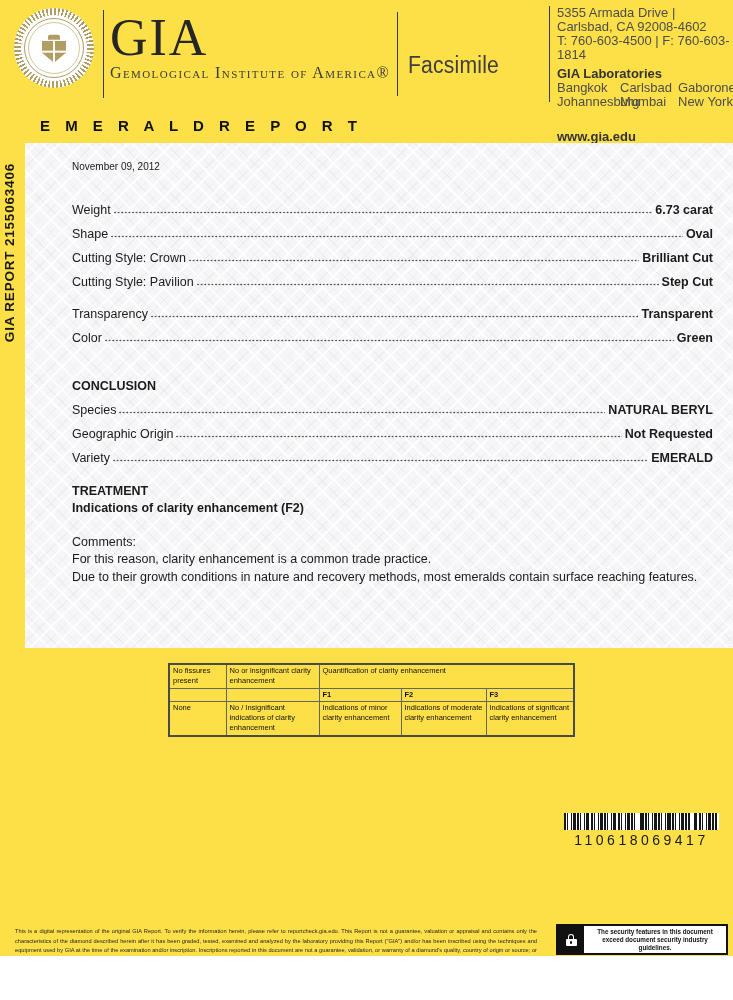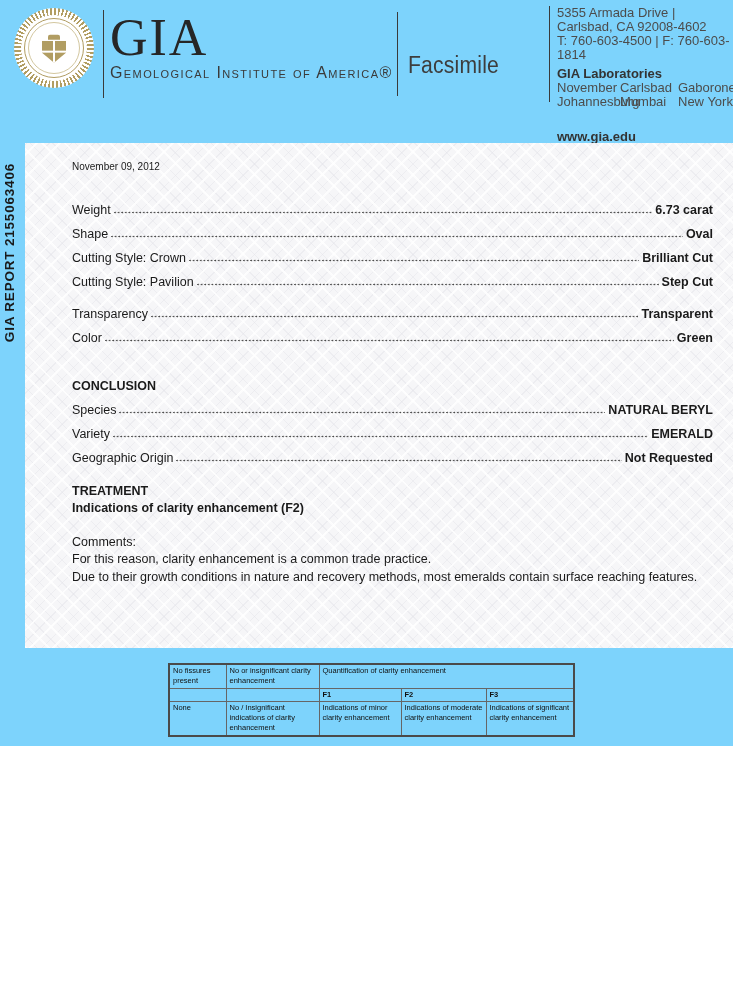--- a/index.html
+++ b/index.html
@@ -1,18 +1,18 @@
 <!DOCTYPE html>
 <html><head>
 <meta charset="utf-8">
 <style>
   * { margin:0; padding:0; box-sizing:border-box; }
   html,body { background:#ffffff; }
   .page {
-    position:relative; width:733px; height:746px; background:#7dd3fc;
+    position:relative; width:733px; height:956px; background:#fde047;
     font-family:"Liberation Sans", sans-serif; color:#1a1a1a; overflow:hidden;
   }
 
   
   .seal { position:absolute; left:14px; top:8px; width:80px; height:80px; }
   .seal-burst { position:absolute; inset:0; border-radius:50%;
     background:repeating-conic-gradient(#b19d62 0deg 2.6deg, #ffffff 2.6deg 6deg); }
   .seal-burst::after { content:""; position:absolute; inset:7px; border-radius:50%; background:#fff; }
   .seal-inner { position:absolute; inset:10px; border-radius:50%; border:1.5px solid #b19d62; }
   .seal-inner::after { content:""; position:absolute; inset:3px; border-radius:50%; border:1px solid #d3c79f; }
@@ -24,21 +24,21 @@
   .shield-body::after { content:""; position:absolute; top:45%; left:0; width:100%; height:2px; background:#fff; }
 
   .vline { position:absolute; width:1px; background:#3a3a3a; }
   .vline-1 { left:103px; top:10px; height:88px; }
   .vline-2 { left:397px; top:12px; height:84px; }
   .vline-3 { left:549px; top:6px; height:96px; }
 
   .wordmark { position:absolute; left:110px; top:12px; }
   .gia-mark { font-family:"Liberation Serif", serif; font-size:52px; line-height:1.0;
     letter-spacing:2px; color:#262626; }
-  .gia-sub { font-family:Liberation Sans, sans-serif; font-variant:small-caps; font-size:16px;
+  .gia-sub { font-family:Liberation Serif, serif; font-variant:small-caps; font-size:16px;
     letter-spacing:1.4px; color:#3a3a3a; margin-top:0px; }
 
   .facsimile { position:absolute; left:408px; top:52px; font-size:23px; color:#3d3d3d;
     letter-spacing:0.2px; transform:scaleX(0.92); transform-origin:left; }
 
   .addr { position:absolute; left:557px; top:6px; width:176px; font-size:13px;
     color:#4c4c4c; line-height:14px; }
   .addr .bold { font-weight:bold; color:#333; }
   .labs-title { margin-top:5px; }
   .labs-grid { display:grid; grid-template-columns:63px 58px 1fr; }
@@ -139,30 +139,31 @@
 
   <div class="facsimile">Facsimile</div>
 
   <div class="vline vline-3"></div>
 
   <div class="addr">
     <div>5355 Armada Drive | Carlsbad, CA 92008-4602</div>
     <div>T: 760-603-4500  |  F: 760-603-1814</div>
     <div class="bold labs-title">GIA Laboratories</div>
     <div class="labs-grid">
-      <span>November</span>
+      <span>Bangkok</span>
       <span>Carlsbad</span>
       <span>Gaborone</span>
       <span>Johannesburg</span>
       <span>Mumbai</span>
       <span>New York</span>
     </div>
     <div class="bold web">www.gia.edu</div>
   </div>
 
+  <div class="report-title">E M E R A L D  R E P O R T</div>
   <div class="side-number">GIA REPORT 2155063406</div>
 
   <div class="panel">
     <div class="panel-date">November 09, 2012</div>
 
     <div class="rows-main">
       <div class="row">
         <span class="lbl">Weight</span>
         <span class="dots"></span>
         <span class="val">6.73 carat</span>
@@ -197,28 +198,28 @@
 
     <div class="section-title conclusion-title">CONCLUSION</div>
 
     <div class="rows-conclusion">
       <div class="row">
         <span class="lbl">Species</span>
         <span class="dots"></span>
         <span class="val">NATURAL BERYL</span>
       </div>
       <div class="row">
+        <span class="lbl">Geographic Origin</span>
+        <span class="dots"></span>
+        <span class="val">Not Requested</span>
+      </div>
+      <div class="row">
         <span class="lbl">Variety</span>
         <span class="dots"></span>
         <span class="val">EMERALD</span>
-      </div>
-      <div class="row">
-        <span class="lbl">Geographic Origin</span>
-        <span class="dots"></span>
-        <span class="val">Not Requested</span>
       </div>
     </div>
 
     <div class="section-title treatment-title">TREATMENT</div>
     <div class="treatment-text">Indications of clarity enhancement (F2)</div>
 
     <div class="comments-block">
       <div>Comments:</div>
       <div>For this reason, clarity enhancement is a common trade practice.</div>
       <div>Due to their growth conditions in nature and recovery methods, most emeralds contain surface reaching features.</div>

